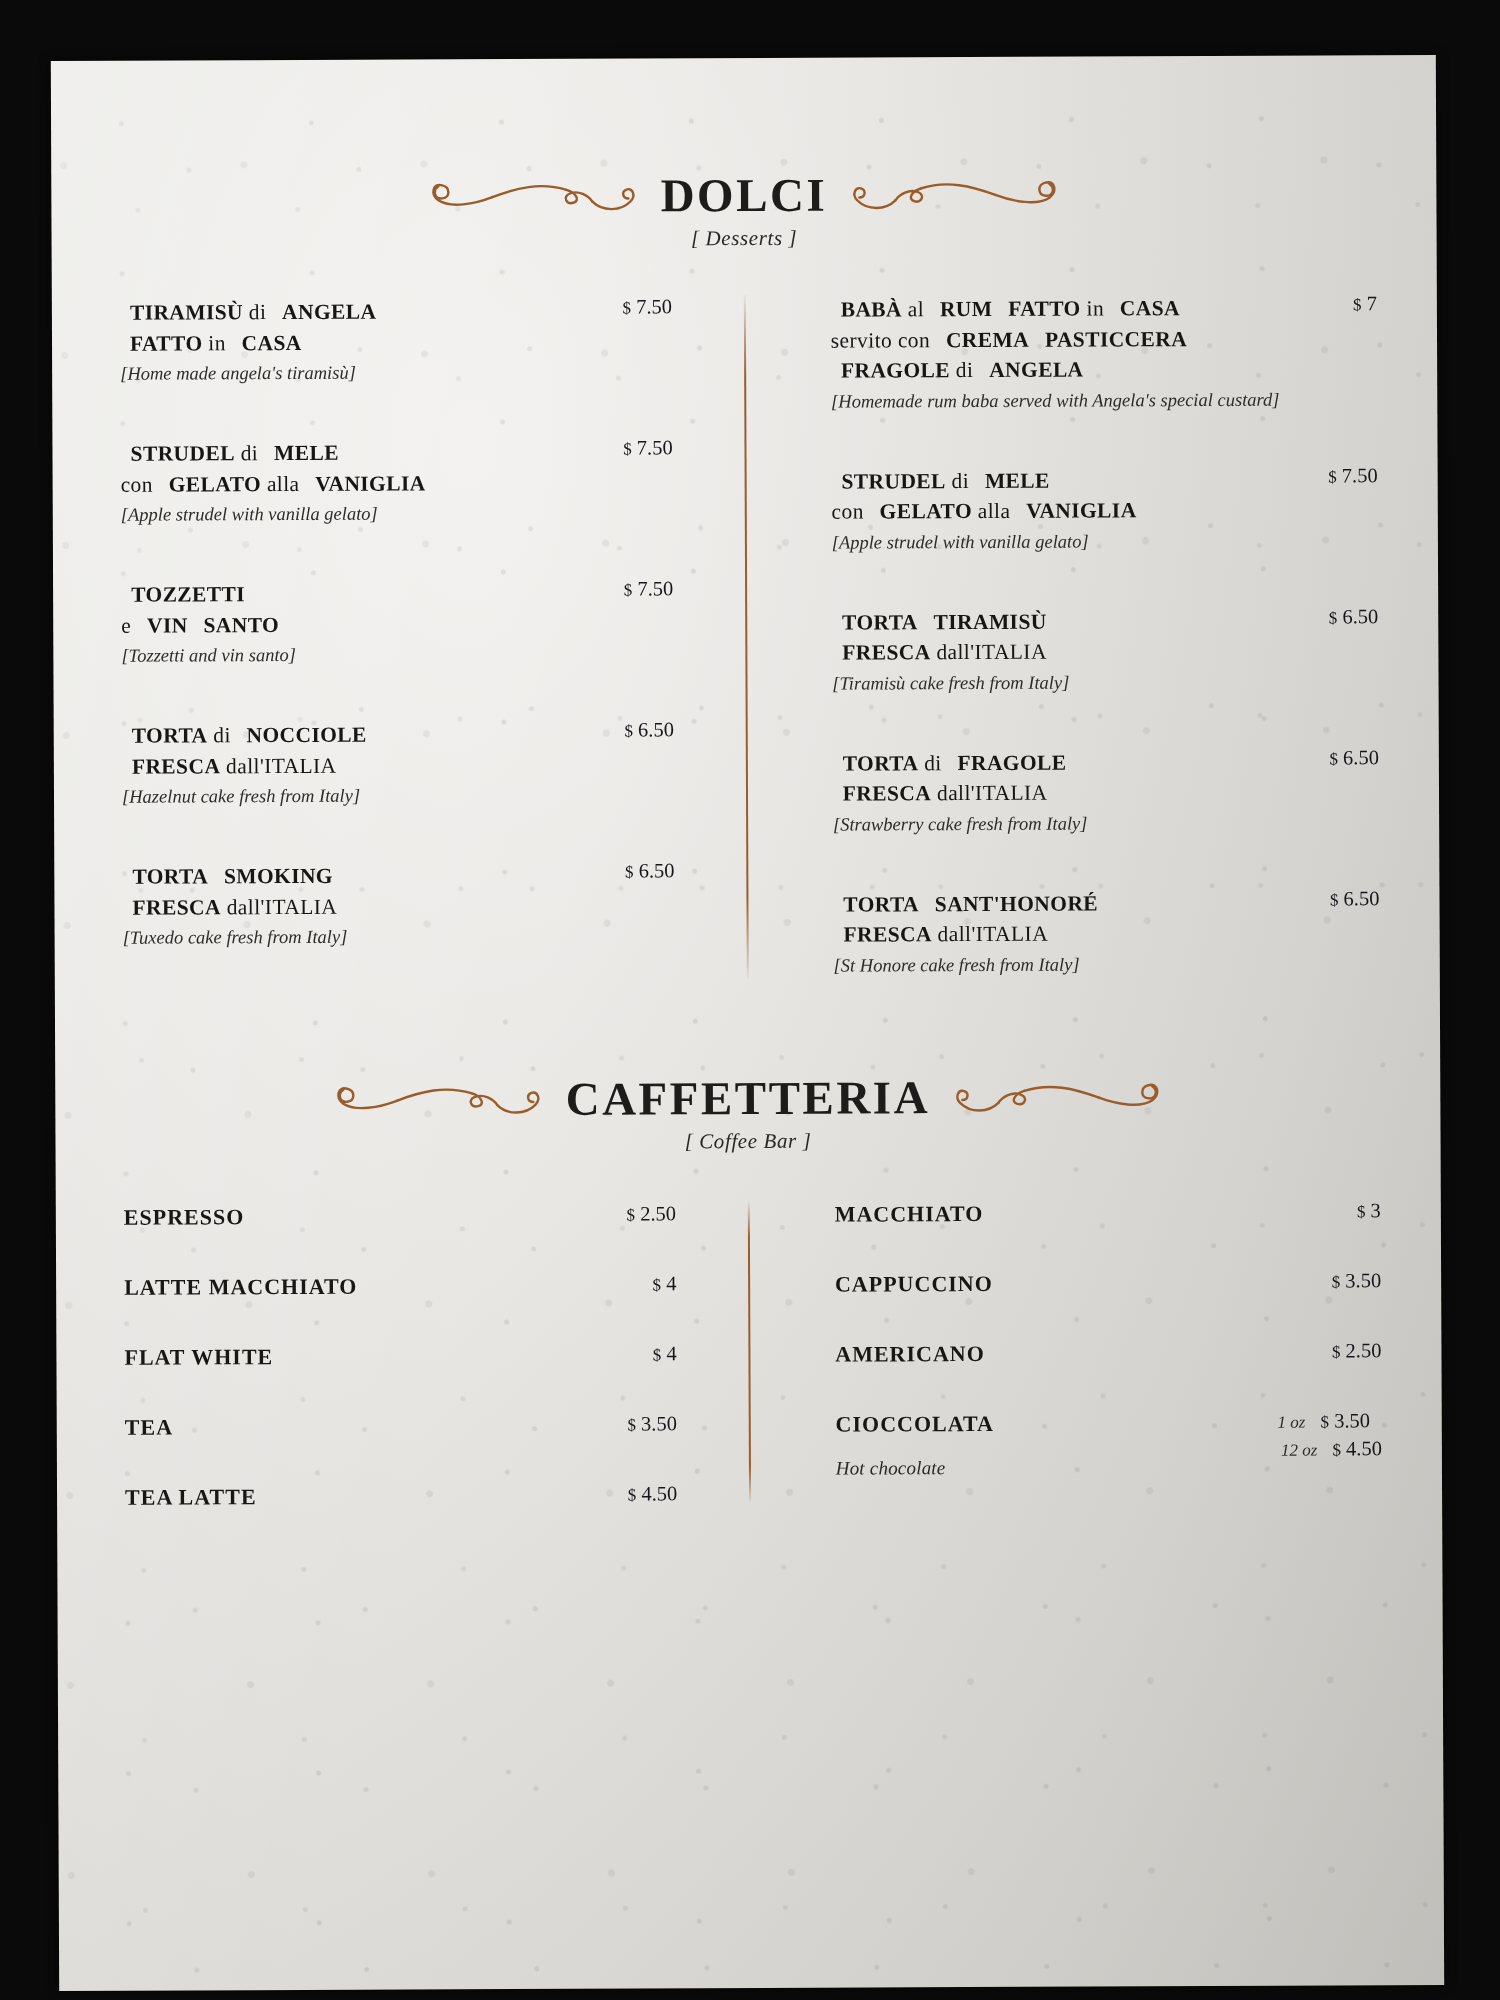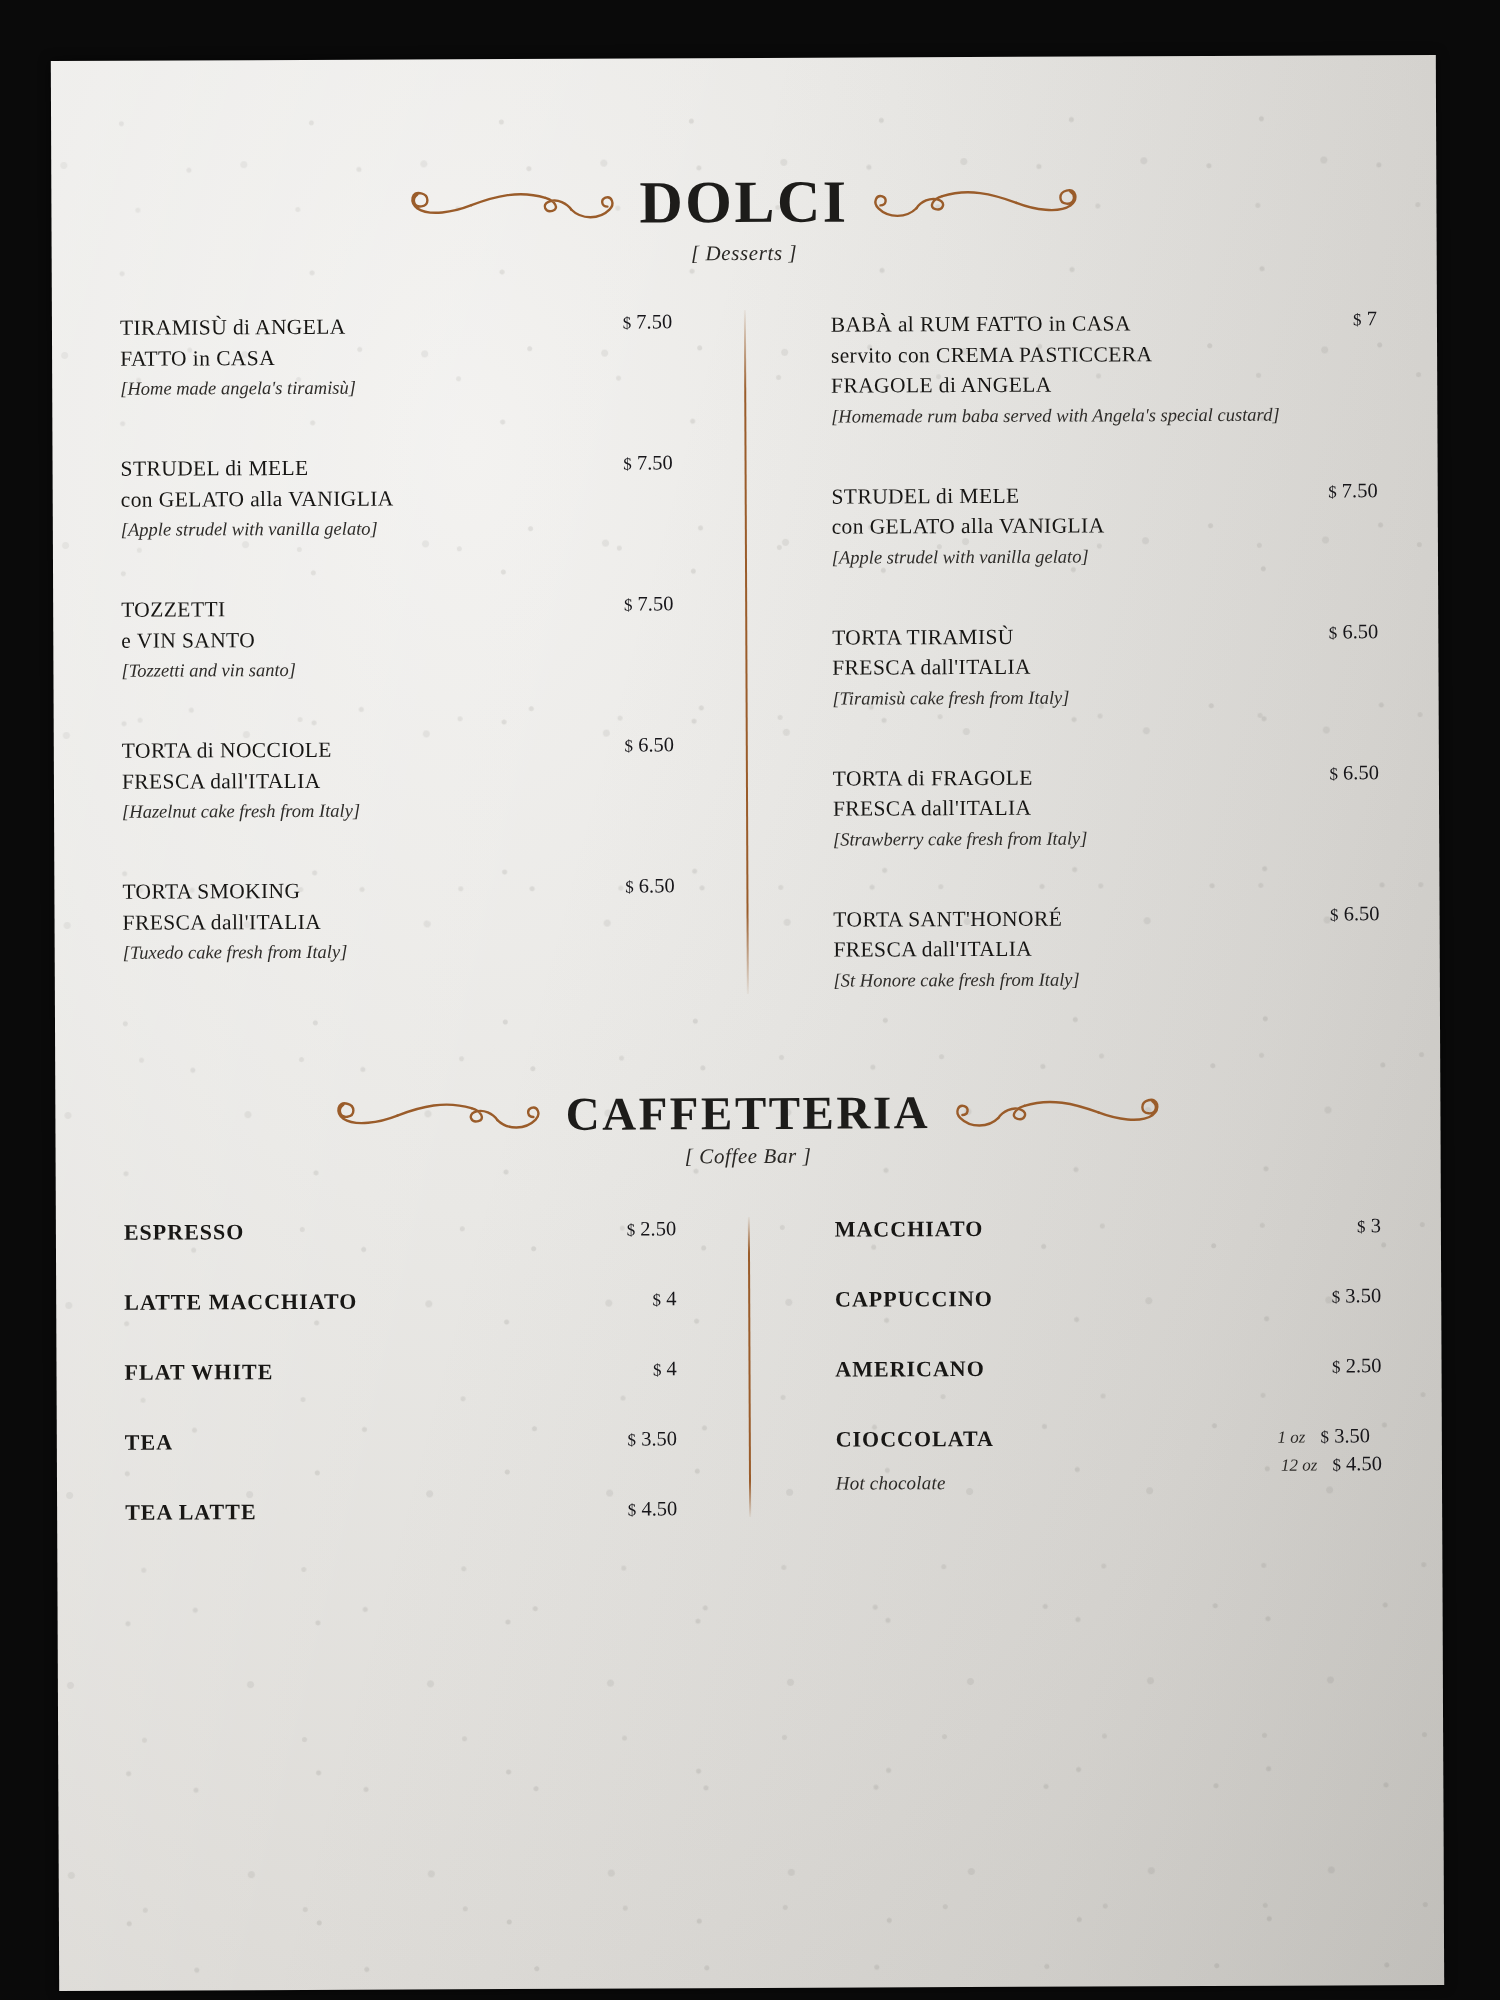--- a/index.html
+++ b/index.html
@@ -70,21 +70,21 @@
     align-items: center;
     justify-content: center;
     gap: 18px;
   }
   .head-title {
     font-family: "Liberation Serif", serif;
     font-weight: bold;
     letter-spacing: 2.5px;
     color: #1d1c1a;
   }
-  .sec-dolci .head-title { font-size: 60px; }
+  .sec-dolci .head-title { font-size: 47px; }
   .sec-caffe .head-title { font-size: 47px; }
   .head-sub {
     font-family: "Liberation Serif", serif;
     font-style: italic;
     font-size: 21px;
     color: #2a2825;
     margin-top: 4px;
     letter-spacing: 0.6px;
   }
   .flourish { flex: 0 0 auto; display: block; }
@@ -181,21 +181,21 @@
   }
   .c-price .cur { font-size: 17px; }
   .c-price .row2 { margin-top: 5px; margin-left: 15px; }
   .sz {
     font-style: italic;
     font-size: 17px;
     margin-right: 10px;
     color: #2c2a27;
   }
 
-  .strong { font-weight: normal; }
+  .strong { font-weight: bold; margin-left: 10px; }
 </style>
 </head>
 <body>
 
 <div class="page">
   <div class="content">
 
     <div class="section-head sec-dolci" style="margin-top:110px;">
       <div class="head-row">
         <span class="flourish left">

